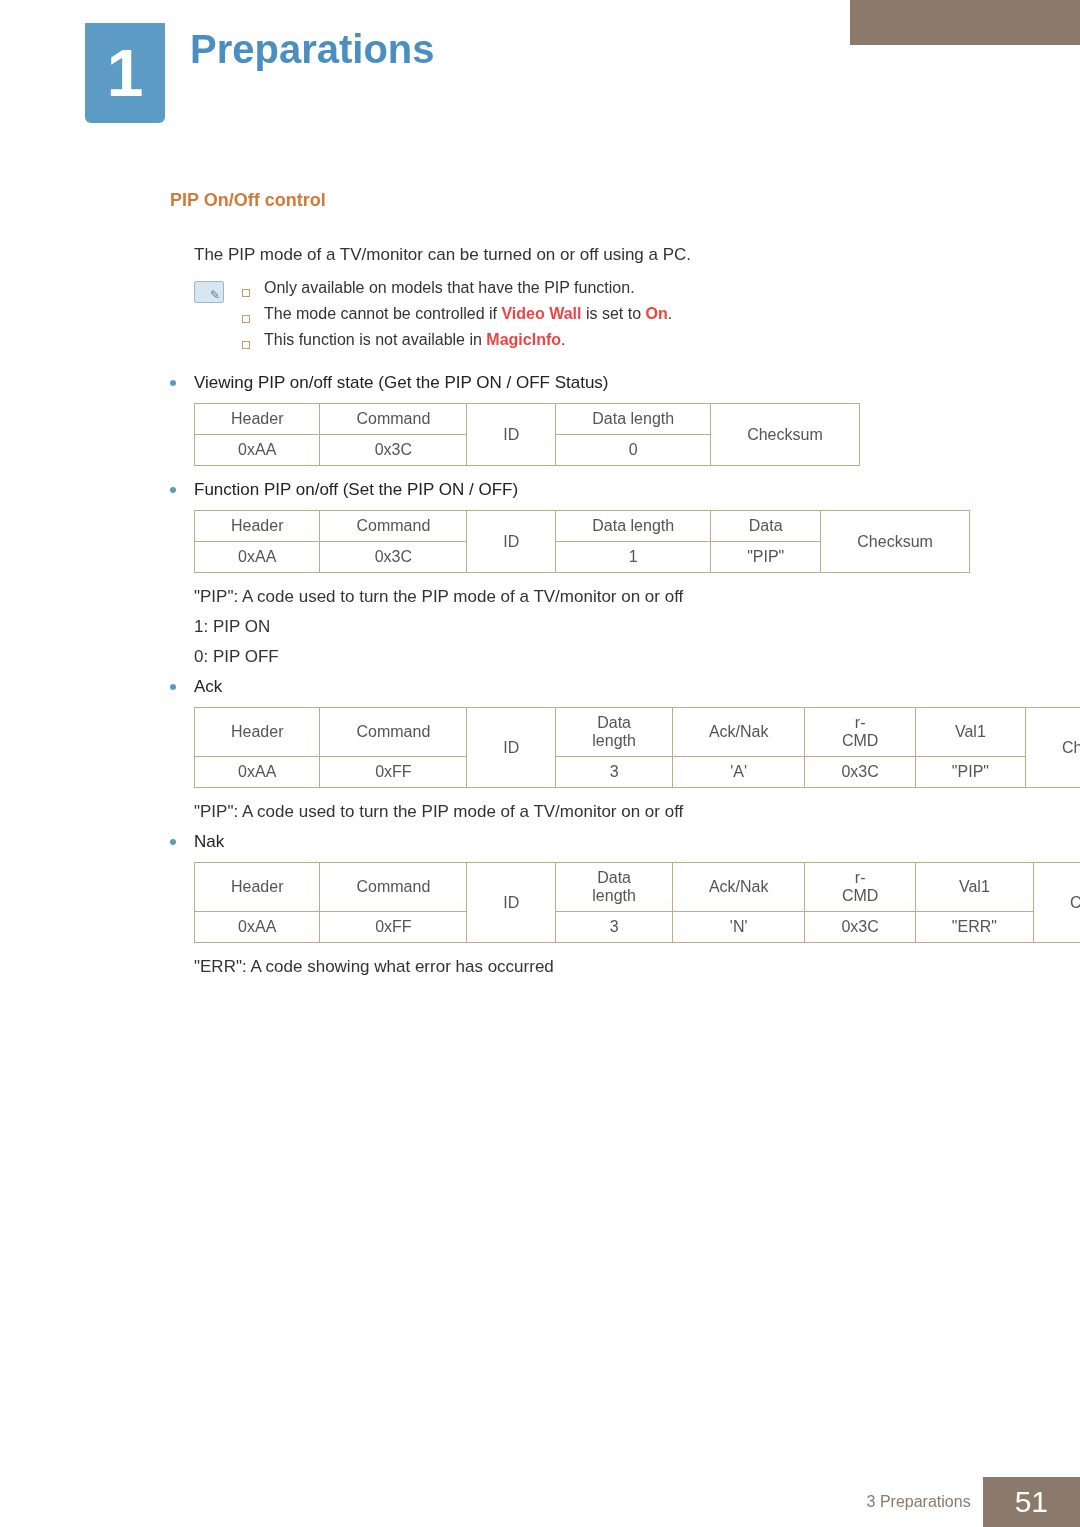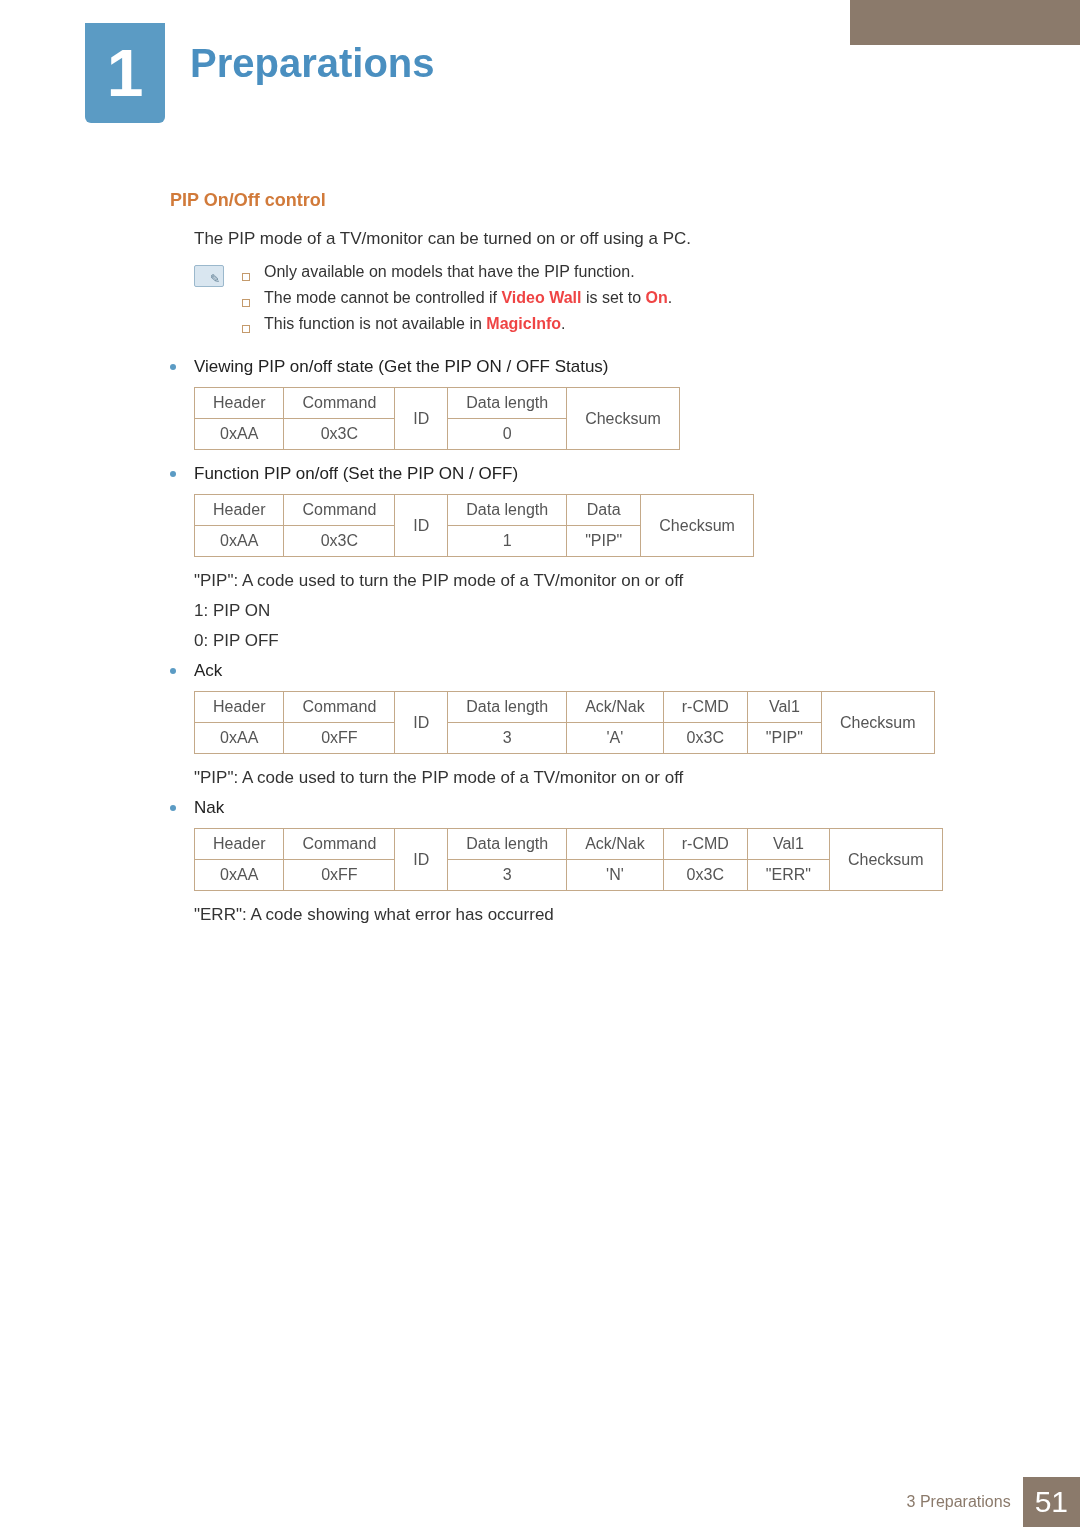--- a/index.html
+++ b/index.html
@@ -24,35 +24,35 @@
     background: #5b9bc4;
     color: #fff;
     font-size: 66px;
     font-weight: bold;
     text-align: center;
     line-height: 100px;
     border-radius: 0 0 6px 6px;
   }
   .chapter-title {
     position: absolute;
-    top: 41px; left: 190px;
+    top: 27px; left: 190px;
     font-size: 40px;
     font-weight: bold;
     color: #4a8fc0;
   }
   .content {
     position: absolute;
     top: 190px; left: 170px;
     width: 840px;
   }
   .section-heading {
     color: #d17a3a;
     font-weight: bold;
     font-size: 18px;
-    margin-bottom: 18px;
+    margin-bottom: 34px;
   }
   .bullet-row {
     display: flex;
     align-items: flex-start;
     margin-bottom: 10px;
   }
   .dot {
     width: 6px; height: 6px;
     border-radius: 50%;
     background: #5b9bc4;
@@ -101,21 +101,21 @@
   .orange { color: #ef4444; font-weight: bold; }
   table.cmd {
     border-collapse: collapse;
     margin-left: 24px;
     margin-bottom: 14px;
     font-size: 16px;
     color: #555;
   }
   table.cmd td {
     border: 1px solid #c4a989;
-    padding: 6px 18px;
+    padding: 6px 36px;
     text-align: center;
   }
   .note-after {
     font-size: 17px;
     margin-left: 24px;
     margin-bottom: 10px;
   }
   .footer {
     position: absolute;
     bottom: 0; right: 0;
@@ -124,21 +124,21 @@
   }
   .footer-text {
     font-size: 16px;
     color: #8b7a6b;
     margin-right: 12px;
   }
   .footer-page {
     background: #8b7a6b;
     color: #fff;
     font-size: 30px;
-    padding: 8px 12px;
+    padding: 8px 32px;
   }
 </style>
 </head>
 <body>
 
 <div class="top-bar"></div>
 <div class="chapter-tab">1</div>
 <div class="chapter-title">Preparations</div>
 
 <div class="content">

